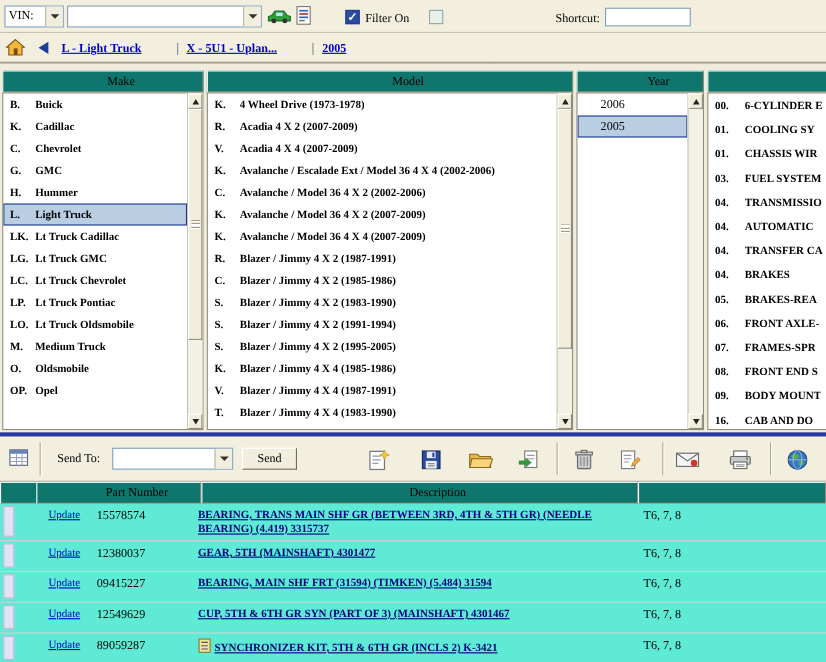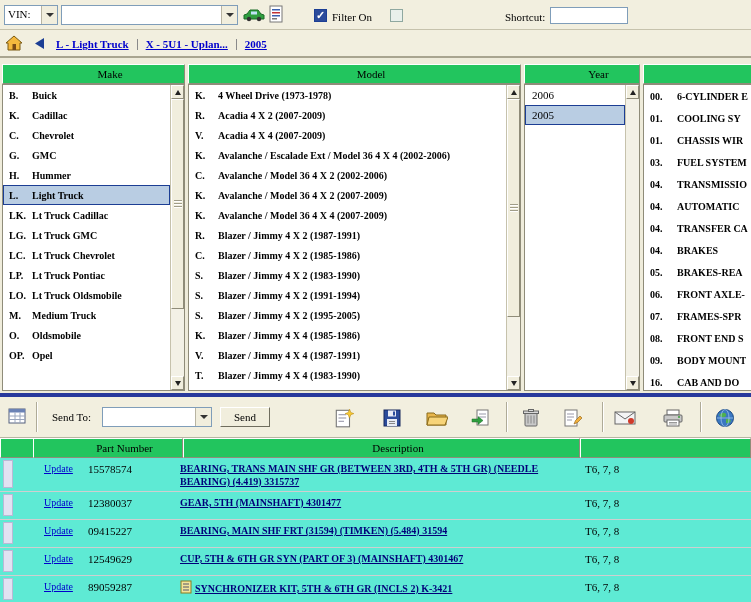--- a/index.html
+++ b/index.html
@@ -2,21 +2,21 @@
 <html><head>
 <meta charset="utf-8">
 <style>
   * { margin:0; padding:0; box-sizing:border-box; }
   html,body { background:#fff; }
   #screen {
     position:relative; width:751px; height:602px; overflow:hidden;
     background:#fff; font-family:Liberation Serif, serif;
     font-size:11px; color:#000;
   }
-  .bevel-out { background:#22c55e; border:1px solid; border-color:#FFFFFF #8F8C79 #8F8C79 #FFFFFF;padding-left:33px; }
+  .bevel-out { background:#0f766e; border:1px solid; border-color:#FFFFFF #8F8C79 #8F8C79 #FFFFFF;padding-left:33px; }
 
   
   #topbar { position:absolute; left:0; top:0; width:751px; height:30px; background:#F2EFDF; border-bottom:1px solid #C6C2AC; }
   .combo { position:absolute; height:20px; background:#fff; border:1px solid #7F9DB9; display:flex; align-items:stretch; }
   .combo .value { flex:1; padding:2px 3px 0 3px; overflow:hidden; white-space:nowrap; }
   .combo .drop { width:16px; background:#F1EEDD; border-left:1px solid #B8B4A2; display:flex; align-items:center; justify-content:center; cursor:pointer; }
   .tri-down-s { width:0; height:0; border-left:4px solid transparent; border-right:4px solid transparent; border-top:4px solid #333; }
   #vin-selector { left:4px; top:5px; width:54px; }
   #vin-input-combo { left:61px; top:5px; width:177px; }
   .abs-icon { position:absolute; display:flex; align-items:center; justify-content:center; cursor:pointer; }
@@ -29,39 +29,39 @@
   #filter-label { position:absolute; left:332px; top:11px; }
   #ultravin-checkbox { left:390px; background:#E9F0EB; border-color:#8FA8A0; }
   #ultravin-label { position:absolute; left:408px; top:11px;margin-top:44px; }
   #shortcut-label { position:absolute; left:505px; top:11px; }
   #shortcut-input { position:absolute; left:550px; top:7px; width:78px; height:17px; border:1px solid #7F9DB9; background:#fff; font-family:inherit; font-size:11px; padding:0 2px; }
 
   
   #breadcrumb { position:absolute; left:0; top:30px; width:751px; height:28px; background:#F2EFDF; border-bottom:2px solid #A9A590; }
   #home-icon { left:5px; top:5px; }
   #back-icon { left:33px; top:7px; }
-  #crumbs { position:absolute; left:56px; top:8px; display:flex; align-items:center; }
+  #crumbs { position:absolute; left:56px; top:8px; display:flex; align-items:center;gap:24px; }
   .crumb { color:#0000CC; text-decoration:underline; font-weight:bold; white-space:nowrap; cursor:pointer; }
   .crumb + .crumb { margin-left:17px; position:relative; }
   .crumb + .crumb::before { content:""; position:absolute; left:-9px; top:1px; width:1px; height:11px; background:#8A8A8A; }
 
   
   #browser { position:absolute; left:0; top:58px; width:751px; height:335px; background:#EFECDB; }
   .col-header { position:absolute; top:6px; height:20px; display:flex; align-items:center; justify-content:center; }
   .listbox { position:absolute; top:26px; bottom:2px; background:#fff; border:1px solid #8F8C79; display:flex; }
   .list-items { flex:1; overflow:hidden; }
   #make-header { left:2px; width:183px; } #make-listbox { left:2px; width:183px; }
   #model-header { left:188px; width:333px; } #model-listbox { left:188px; width:333px; }
   #year-header { left:524px; width:116px; } #year-listbox { left:524px; width:116px; }
   #cat-header { left:643px; width:130px; } #cat-listbox { left:643px; width:130px; }
   .list-row { height:20px; display:flex; align-items:center; font-weight:bold; font-size:10px; cursor:pointer; border:1px solid transparent; }
   .list-row .code { flex:none; width:28px; padding-left:5px; }
   .list-row .name { white-space:nowrap; overflow:hidden; }
   .list-row.selected { background:#B9CDE3; border-color:#1C3E94; }
-  .year-row { font-weight:normal; font-size:11px; padding-left:6px; }
+  .year-row { font-weight:normal; font-size:11px; padding-left:20px; }
   .cat-row { height:22px; }
   .cat-row .code { width:32px; }
 
   
   .scrollbar { flex:none; width:14px; background:#F3F1E6; border-left:1px solid #C6C2AC; display:flex; flex-direction:column; }
   .sb-btn { flex:none; height:14px; background:#F1EEDD; border:1px solid; border-color:#FFFFFF #8F8C79 #8F8C79 #FFFFFF; display:flex; align-items:center; justify-content:center; cursor:pointer; }
   .sb-track { flex:1; position:relative; }
   .sb-thumb { position:absolute; left:0; top:0; width:100%; background:#F1EEDD; border:1px solid; border-color:#FFFFFF #8F8C79 #8F8C79 #FFFFFF; display:flex; align-items:center; justify-content:center; cursor:grab; }
   #make-scroll .sb-thumb { height:210px; }
   #model-scroll .sb-thumb { height:218px; }

